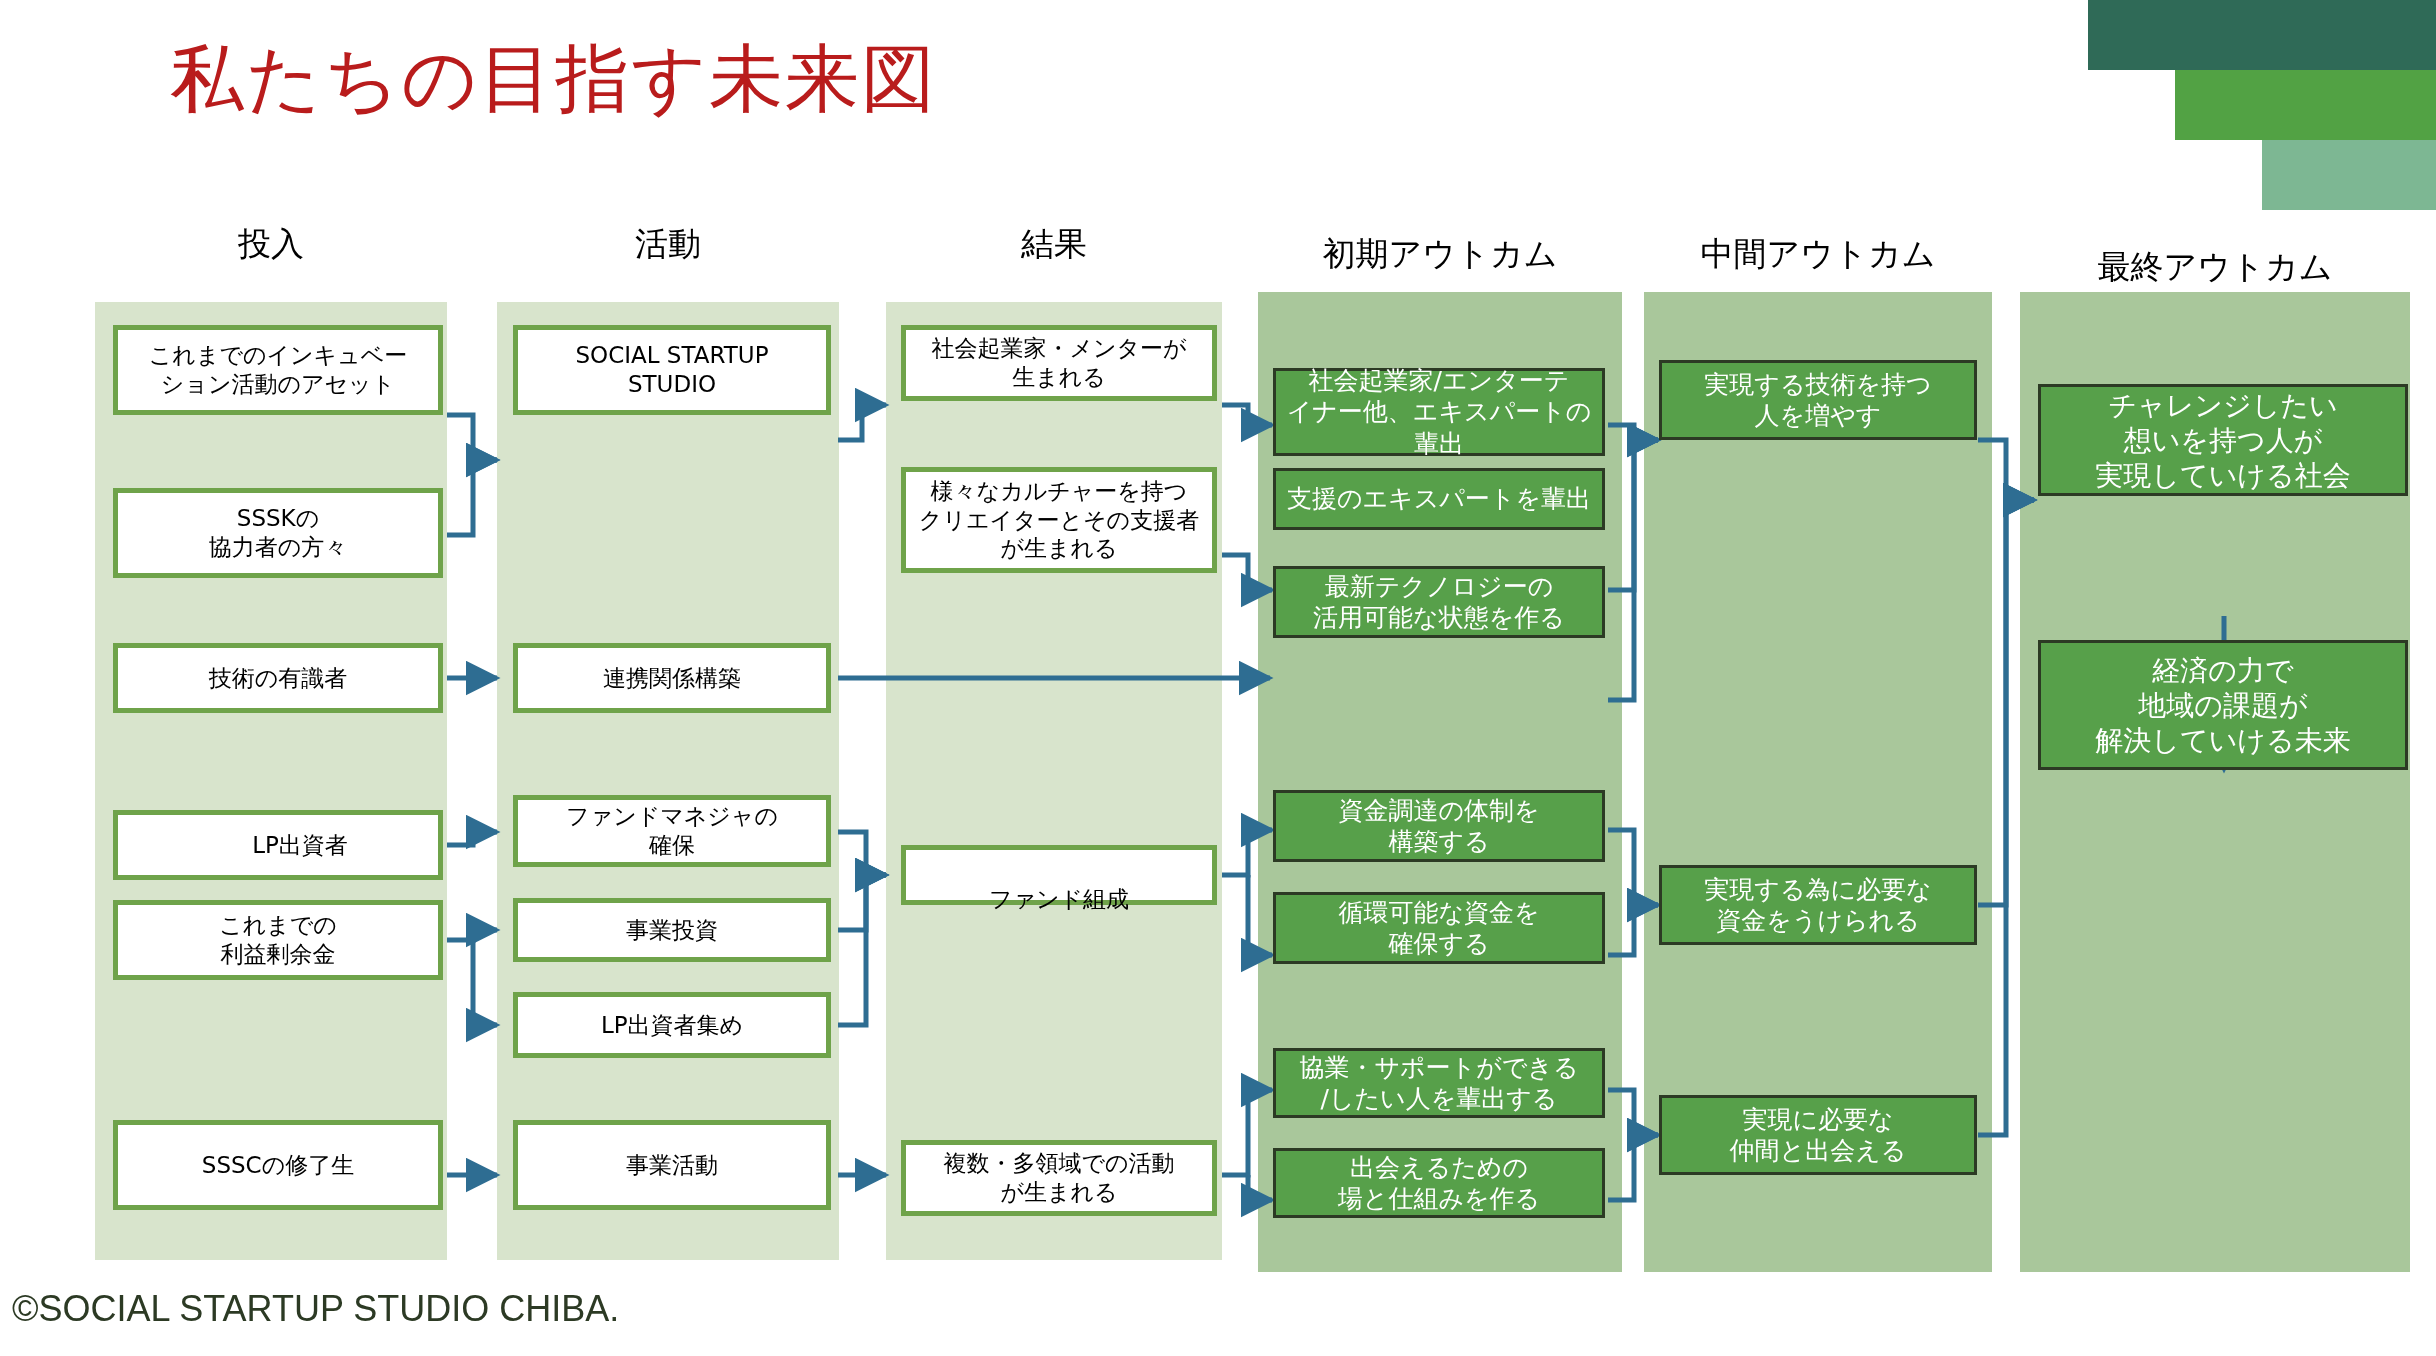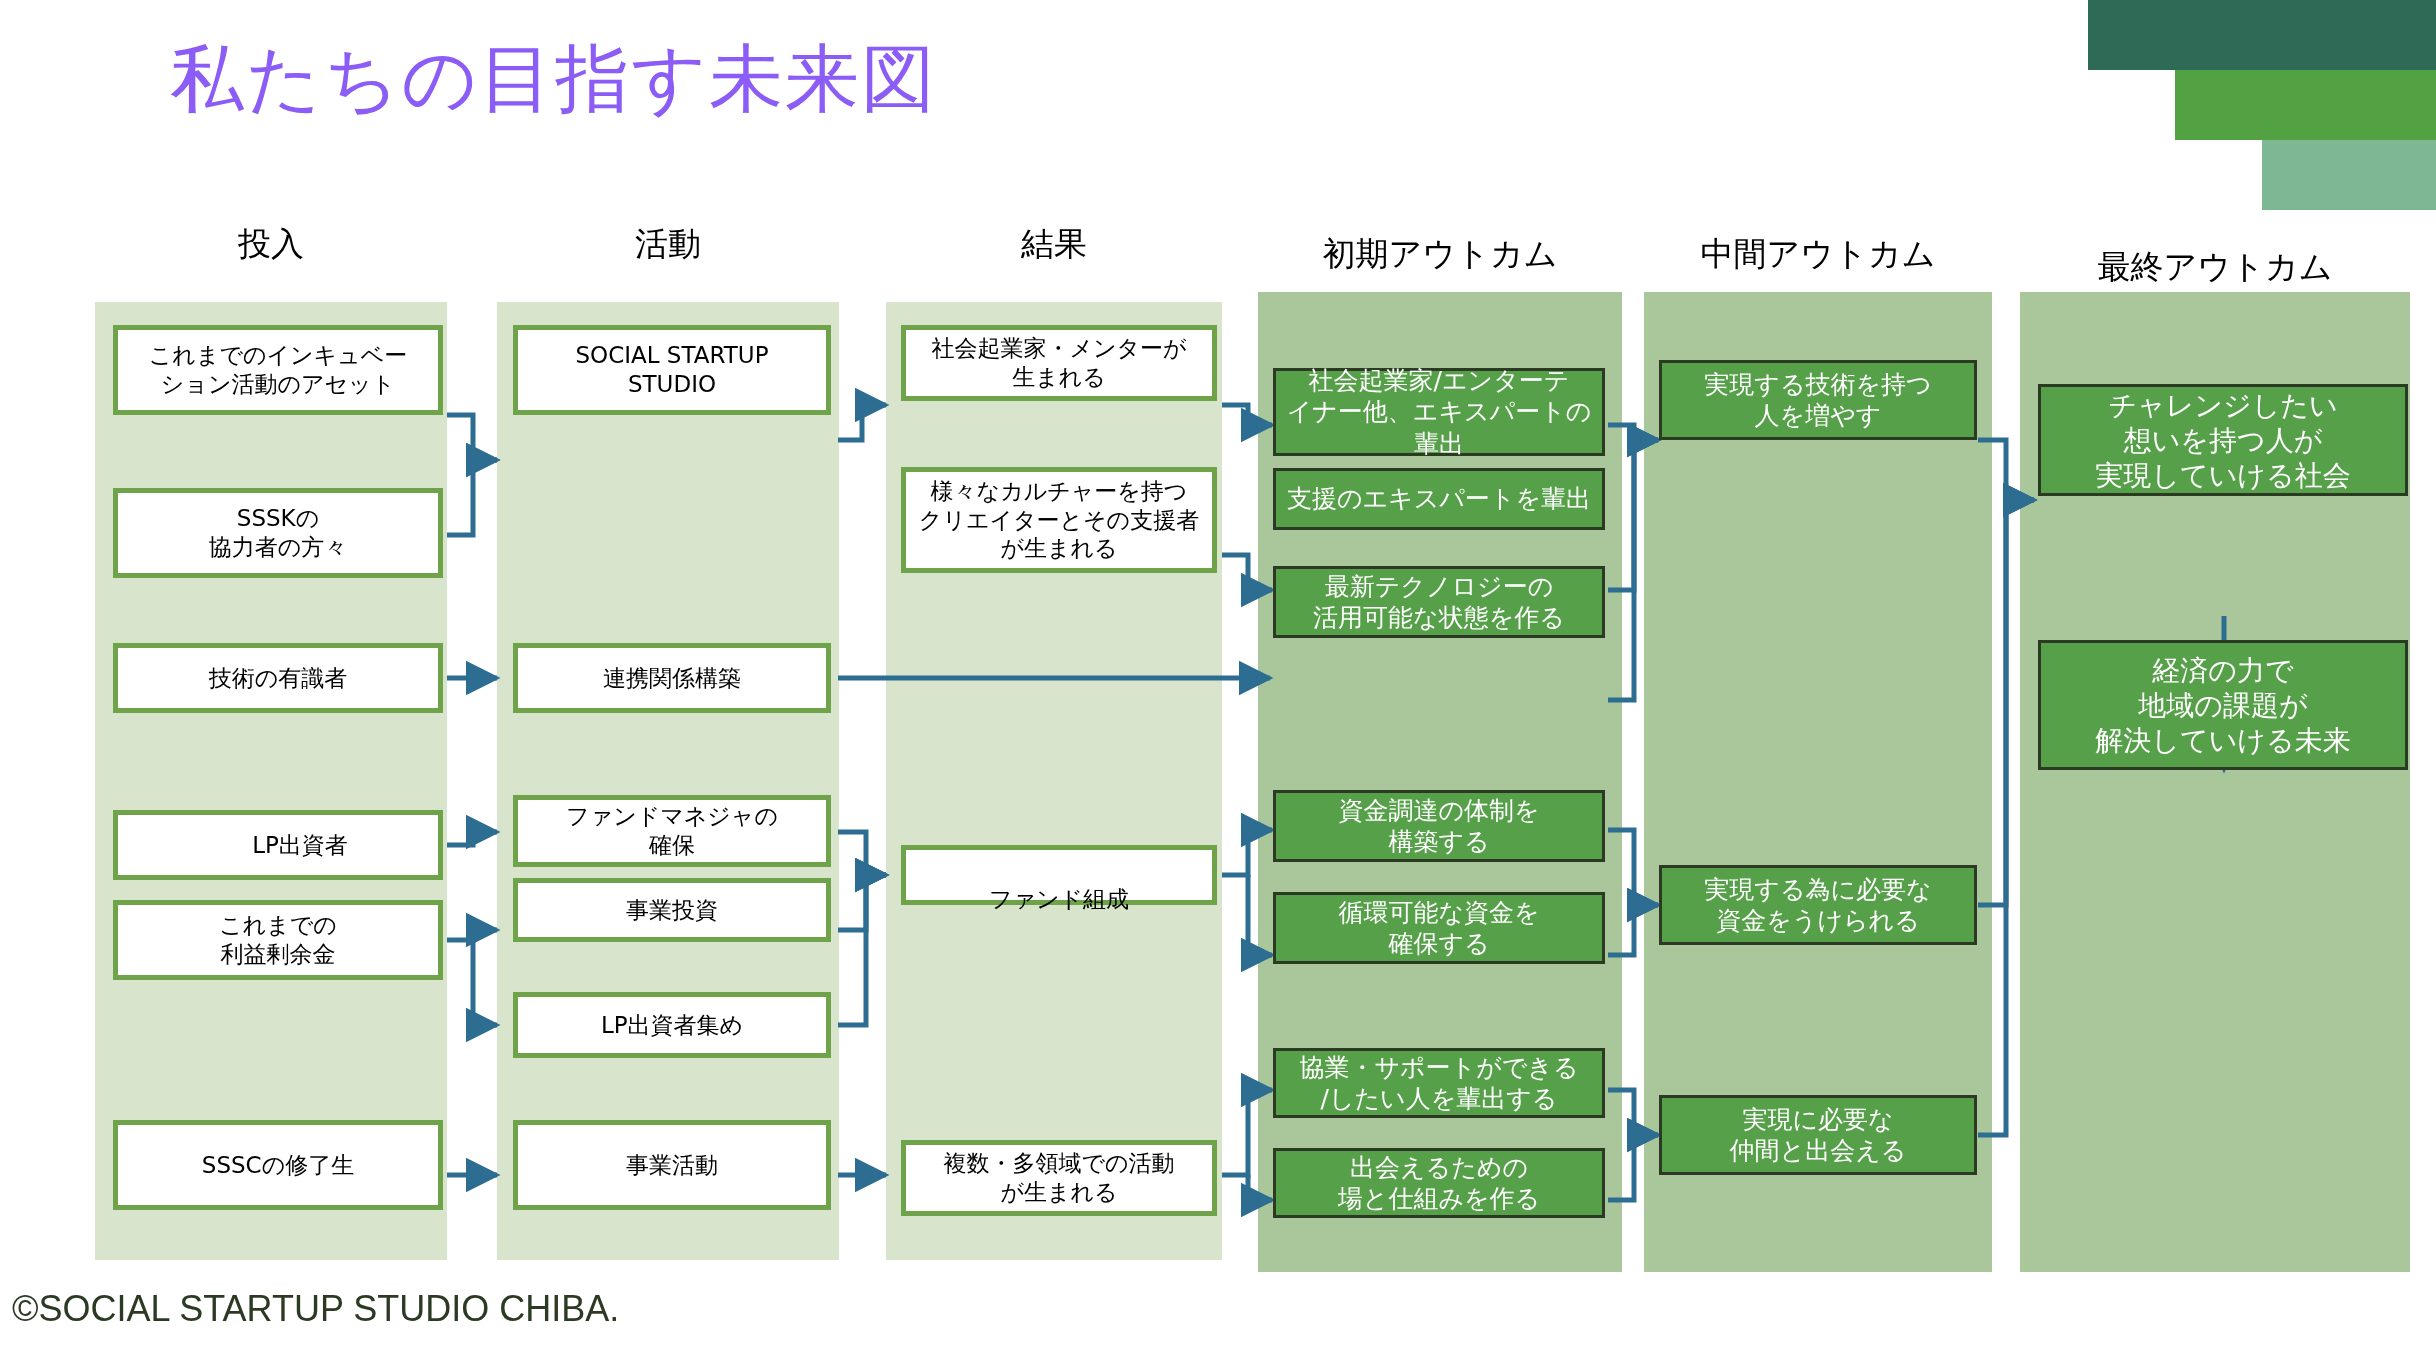--- a/index.html
+++ b/index.html
@@ -62,21 +62,21 @@
     font-family:"Liberation Sans","DejaVu Sans",sans-serif;
   }
 </style>
 </head>
 <body>
 
 <div class="deco" id="deco-dark" style="background: rgb(47, 106, 87);"></div>
 <div class="deco" id="deco-mid" style="background: rgb(82, 162, 68);"></div>
 <div class="deco" id="deco-light" style="background: rgb(125, 183, 147);"></div>
 
-<div id="page-title" style="color: #8b5cf6;">私たちの目指す未来図</div>
+<div id="page-title" style="color: #b91c1c;">私たちの目指す未来図</div>
 
 <div class="band" id="band-0" style="left: 95px; top: 302px; width: 352px; height: 958px; background: rgb(216, 228, 204);"></div>
 <div class="band" id="band-1" style="left: 497px; top: 302px; width: 342px; height: 958px; background: rgb(216, 228, 204);"></div>
 <div class="band" id="band-2" style="left: 886px; top: 302px; width: 336px; height: 958px; background: rgb(216, 228, 204);"></div>
 <div class="band" id="band-3" style="left: 1258px; top: 292px; width: 364px; height: 980px; background: rgb(169, 199, 155);"></div>
 <div class="band" id="band-4" style="left: 1644px; top: 292px; width: 348px; height: 980px; background: rgb(169, 199, 155);"></div>
 <div class="band" id="band-5" style="left: 2020px; top: 292px; width: 390px; height: 980px; background: rgb(169, 199, 155);"></div>
 
 <div class="col-header" id="hdr-0" style="left: 71px; top: 222px; width: 400px;">投入</div>
 <div class="col-header" id="hdr-1" style="left: 468px; top: 222px; width: 400px;">活動</div>
@@ -173,21 +173,21 @@
       <span style="white-space: pre-line;">SOCIAL STARTUP
 STUDIO</span>
     </div>
     <div class="node node-light" style="left: 513px; top: 643px; min-width: 318px; width: 318px; min-height: 70px; height: 70px;">
       <span style="white-space: pre-line;">連携関係構築</span>
     </div>
     <div class="node node-light" style="left: 513px; top: 795px; min-width: 318px; width: 318px; min-height: 72px; height: 72px;">
       <span style="white-space: pre-line;">ファンドマネジャの
 確保</span>
     </div>
-    <div class="node node-light" style="left: 513px; top: 878px; min-width: 318px; width: 318px; min-height: 64px; height: 64px;">
+    <div class="node node-light" style="left: 513px; top: 898px; min-width: 318px; width: 318px; min-height: 64px; height: 64px;">
       <span style="white-space: pre-line;">事業投資</span>
     </div>
     <div class="node node-light" style="left: 513px; top: 992px; min-width: 318px; width: 318px; min-height: 66px; height: 66px;">
       <span style="white-space: pre-line;">LP出資者集め</span>
     </div>
     <div class="node node-light" style="left: 513px; top: 1120px; min-width: 318px; width: 318px; min-height: 90px; height: 90px;">
       <span style="white-space: pre-line;">事業活動</span>
     </div>
     <div class="node node-light" style="left: 901px; top: 325px; min-width: 316px; width: 316px; min-height: 76px; height: 76px;">
       <span style="white-space: pre-line;">社会起業家・メンターが

